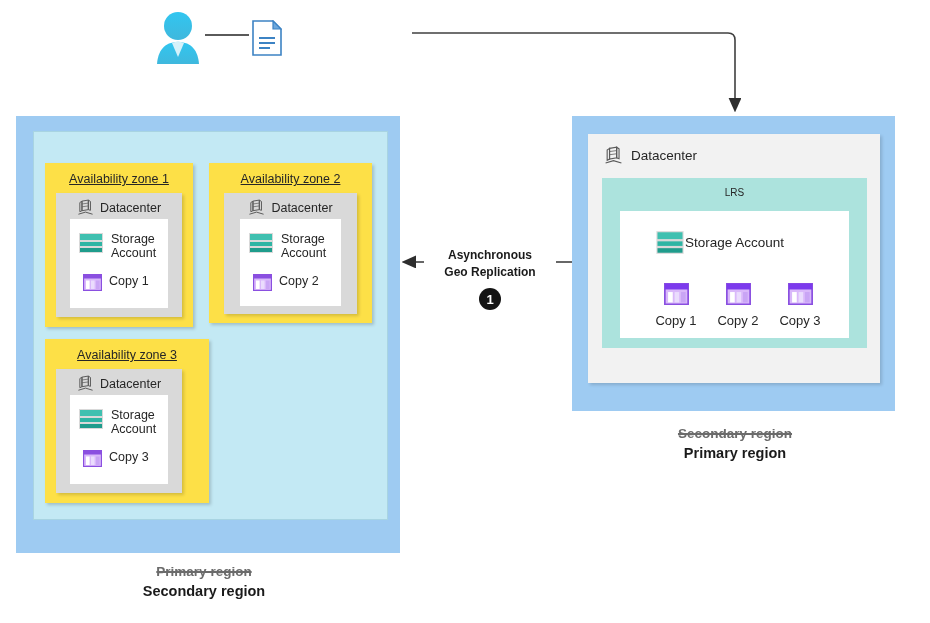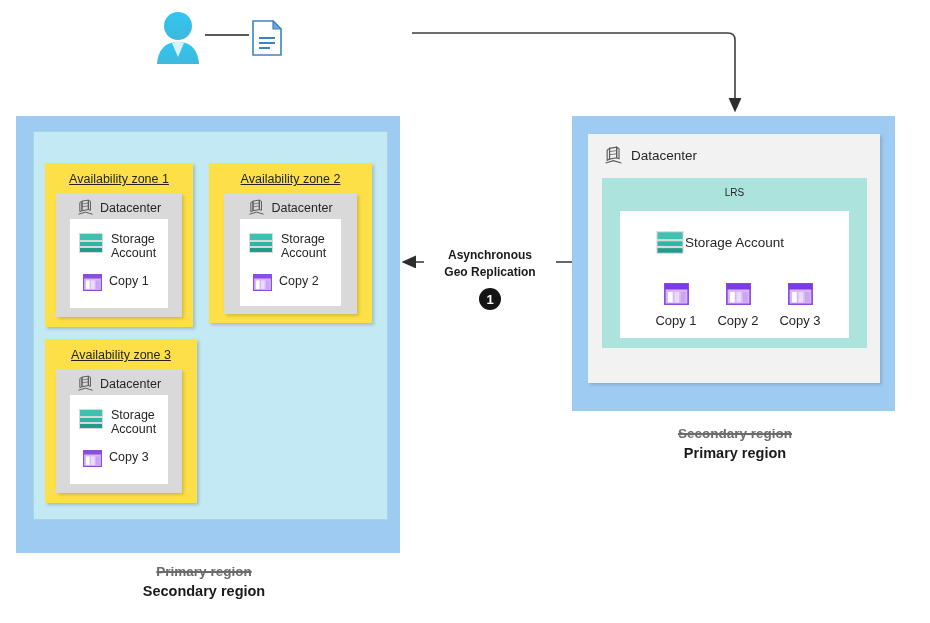--- a/index.html
+++ b/index.html
@@ -87,21 +87,21 @@
   #az1-copy { position:absolute; left: 13px; top: 55px; }
 
   
   #az2 { left: 209px; top: 163px; width: 163px; height: 160px; }
   #az2-dc { left: 15px; top: 30px; width: 133px; height: 121px; }
   #az2-inner { left: 16px; top: 26px; width: 101px; height: 87px; }
   #az2-sa { position:absolute; left: 8px; top: 13px; }
   #az2-copy { position:absolute; left: 13px; top: 55px; }
 
   
-  #az3 { left: 45px; top: 339px; width: 152px; height: 164px; }
+  #az3 { left: 45px; top: 339px; width: 164px; height: 164px; }
   #az3-dc { left: 11px; top: 30px; width: 126px; height: 124px; }
   #az3-inner { left: 14px; top: 26px; width: 98px; height: 89px; }
   #az3-sa { position:absolute; left: 8px; top: 13px; }
   #az3-copy { position:absolute; left: 13px; top: 55px; }
 
   
   #right-region-outer {
     left: 572px; top: 116px; width: 323px; height: 295px;
     background: #9ECBF2;
   }

